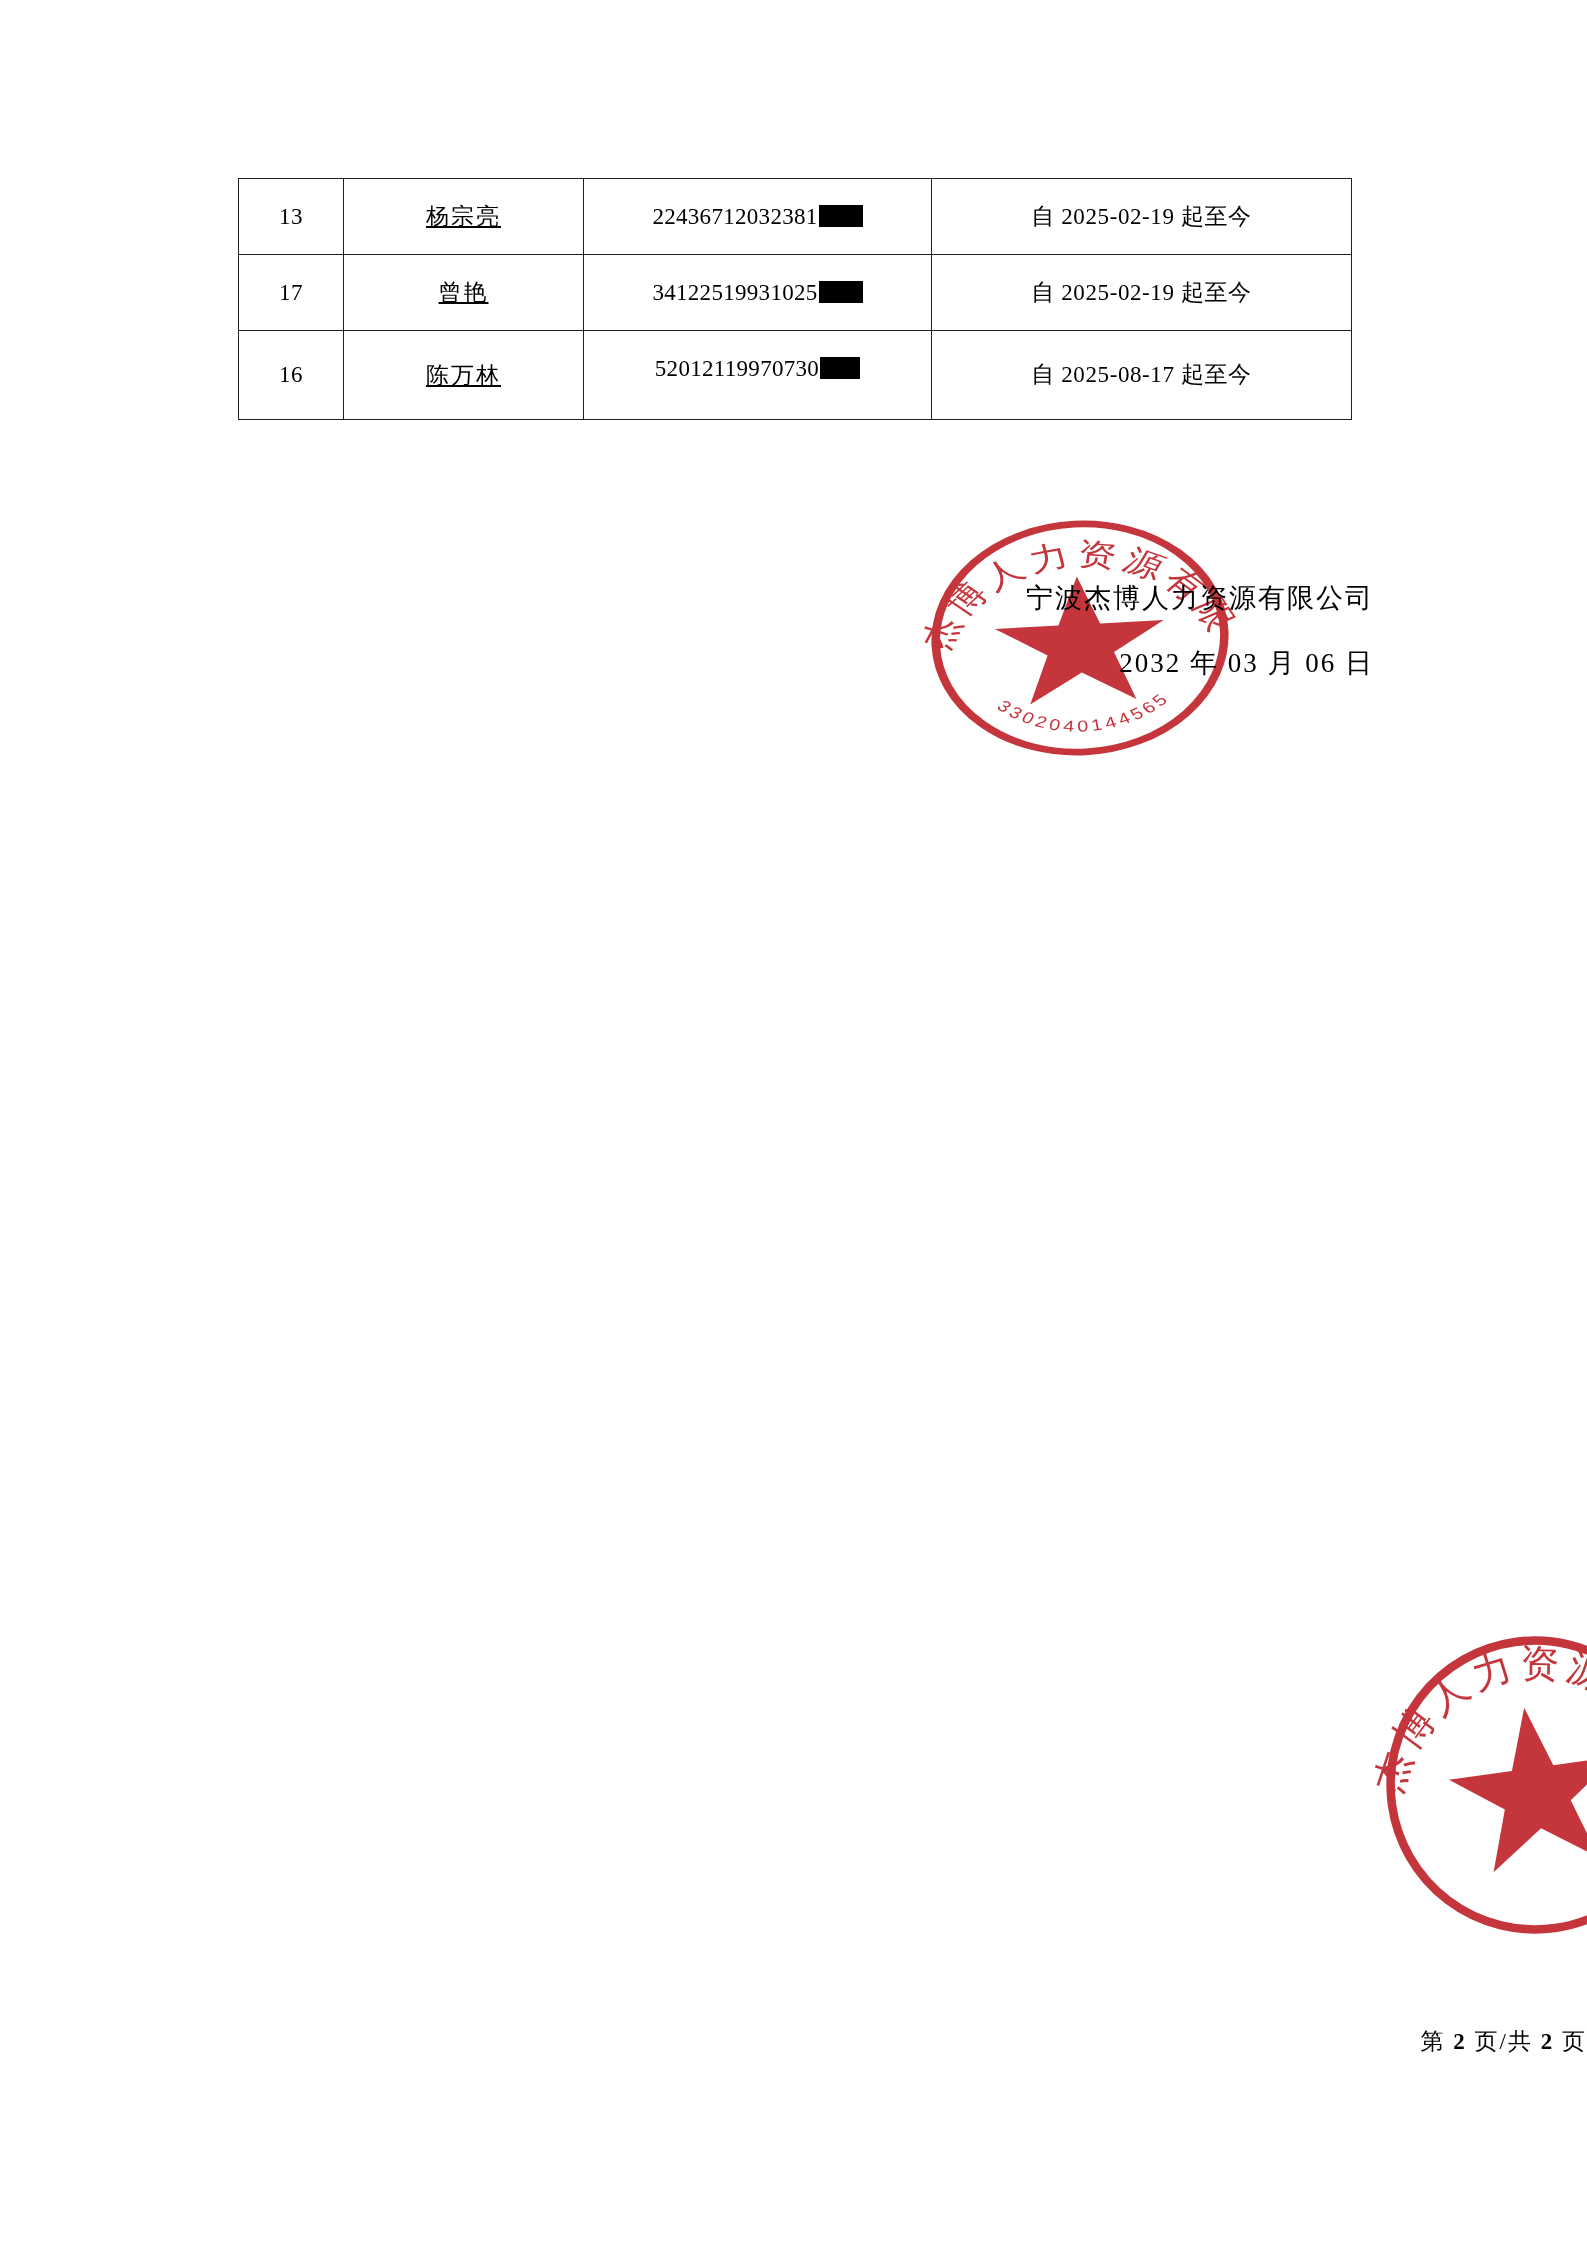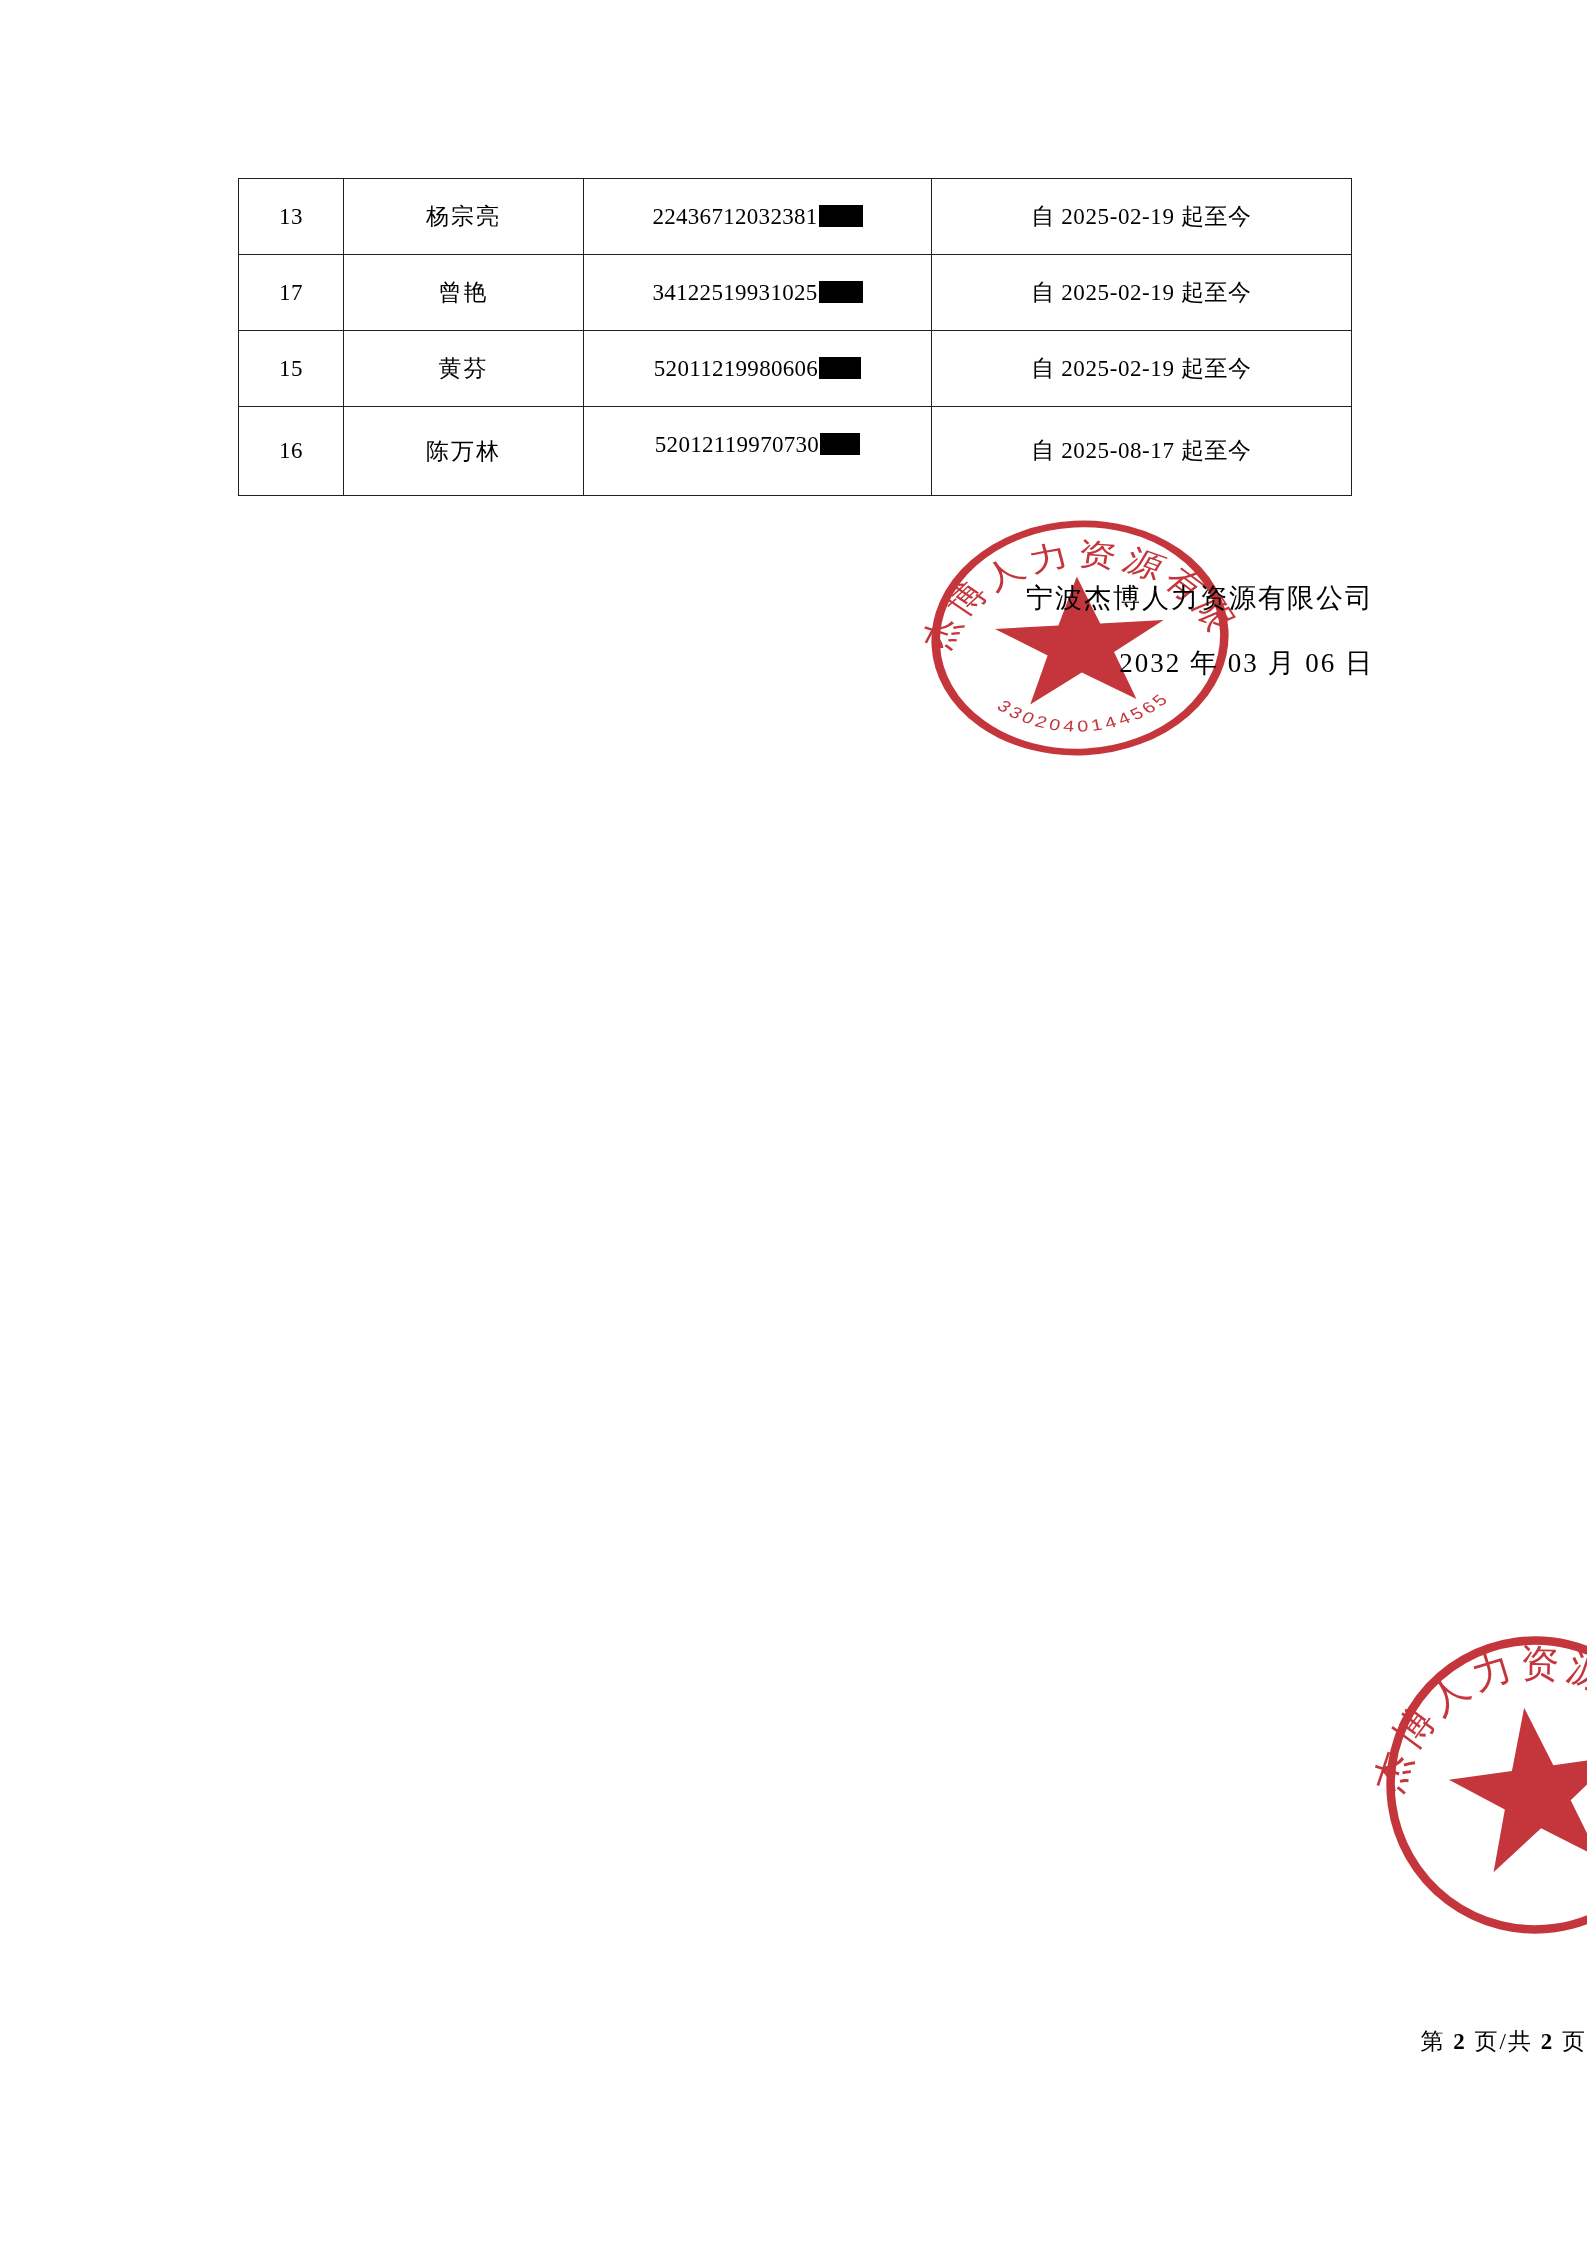--- a/index.html
+++ b/index.html
@@ -41,21 +41,21 @@
     font-size: 23px;
     font-family: "Liberation Serif", "DejaVu Serif", serif;
     padding: 1px;
   }
   col.c-no    { width: 105px; }
   col.c-name  { width: 240px; }
   col.c-id    { width: 348px; }
   col.c-per   { width: 420px; }
 
   .cell-no { font-size: 24px; letter-spacing: 0.5px; }
-  .cell-name { font-size: 24px; letter-spacing: 2px; }
+  .cell-name { font-size: 24px; letter-spacing: 2px; text-decoration: underline; }
   .cell-id {
     font-size: 24px;
     letter-spacing: 0.3px;
     position: relative;
     white-space: nowrap;
   }
   .cell-period { font-size: 24px; letter-spacing: 0.6px; }
 
   
   .redact {
@@ -153,26 +153,20 @@
           <td class="cell-name">杨宗亮</td>
           <td class="cell-id"><span>22436712032381</span><span class="redact w1"></span></td>
           <td class="cell-period">自 2025-02-19 起至今</td>
         </tr>
         <tr>
           <td class="cell-no">17</td>
           <td class="cell-name">曾艳</td>
           <td class="cell-id"><span>34122519931025</span><span class="redact w2"></span></td>
           <td class="cell-period">自 2025-02-19 起至今</td>
         </tr>
-        <tr>
-          <td class="cell-no">15</td>
-          <td class="cell-name">黄芬</td>
-          <td class="cell-id"><span>52011219980606</span><span class="redact w3"></span></td>
-          <td class="cell-period">自 2025-02-19 起至今</td>
-        </tr>
         <tr class="row-last">
           <td class="cell-no">16</td>
           <td class="cell-name">陈万林</td>
           <td class="cell-id"><span>52012119970730</span><span class="redact w4"></span></td>
           <td class="cell-period">自 2025-08-17 起至今</td>
         </tr>
       </tbody>
     </table>
   </div>
 

